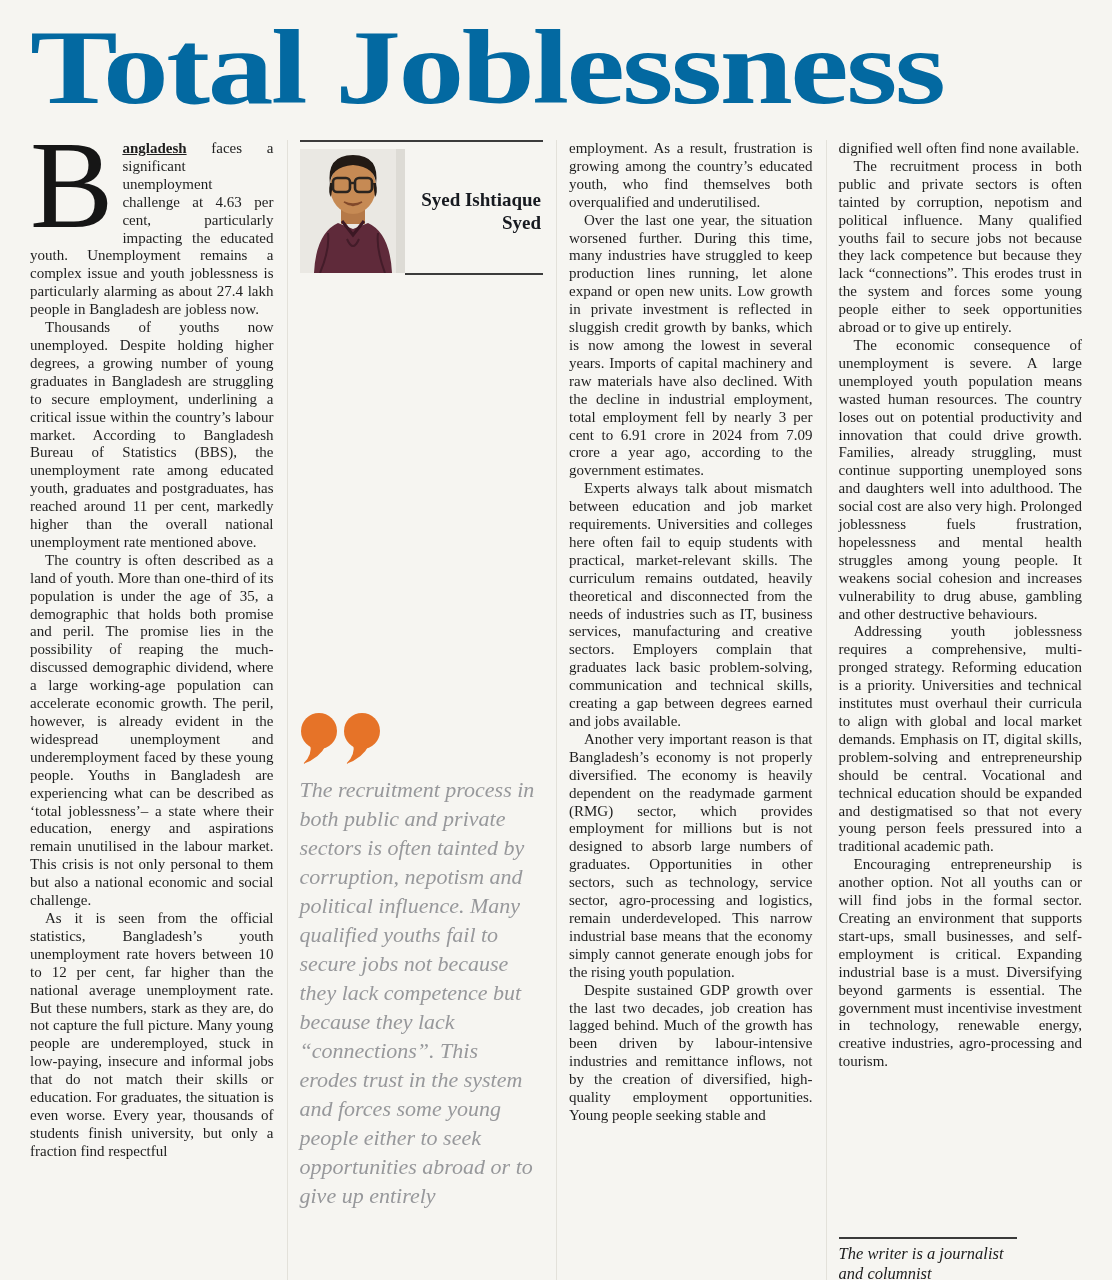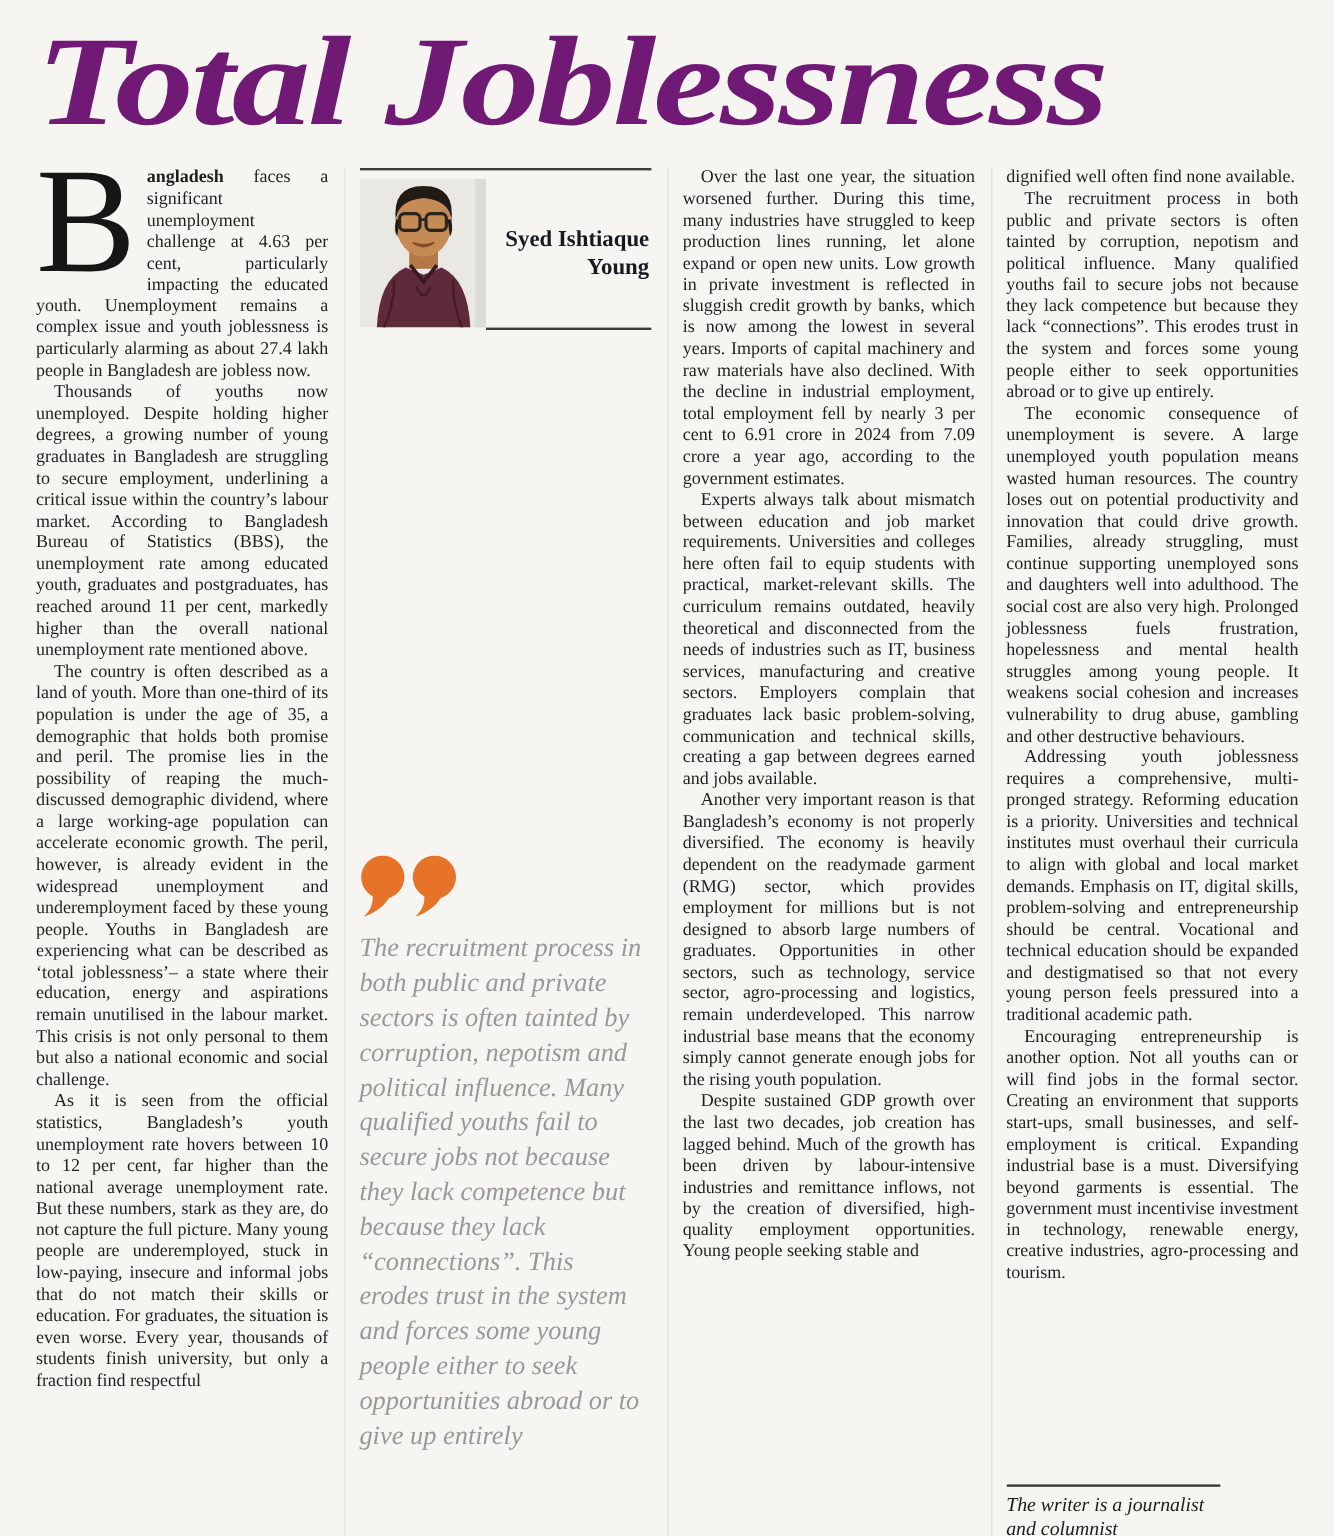--- a/index.html
+++ b/index.html
@@ -8,23 +8,22 @@
     background:#f6f5f1;
     font-family:"Liberation Serif", serif;
     color:#1d1d1d;
   }
   .page{width:1112px;height:1280px;box-sizing:border-box;padding:14px 30px 0 30px;position:relative;}
 
   
   .headline{
     margin:0 0 16px 0;padding:0;height:110px;
     font-family:"Liberation Serif", serif;
-    font-weight:700;font-size:106px;line-height:108px;color:#701a75;
+    font-weight:700;font-size:106px;line-height:108px;color:#0369a1;
     white-space:nowrap;
-    font-style:italic;
   }
   .headline .stretch{display:inline-block;transform:scaleX(1.24);transform-origin:left center;letter-spacing:-2px;}
 
   
   .columns{
     display:grid;grid-template-columns:repeat(4,1fr);column-gap:26px;
     height:1146px;overflow:hidden;
   }
   .col{overflow:hidden;position:relative;}
   .col + .col{border-left:1px solid #e3e1da;padding-left:12px;margin-left:-13px;}
@@ -34,21 +33,21 @@
     margin:0;text-align:justify;
     font-size:15px;line-height:17.9px;color:#1e1e1e;
     hyphens:auto;-webkit-hyphens:auto;
   }
   .para.indent{text-indent:15px;}
   .dropcap{
     float:left;
     font-size:125px;line-height:90px;
     padding:0 9px 0 0;color:#161616;
   }
-  .lead-bold{font-weight:700;}
+  .lead-bold{font-weight:700;text-decoration:underline;}
 
   
   .byline-block{
     border-top:2px solid #3c3c3c;
     padding-top:7px;
     display:flex;gap:0;
   }
   .photo{flex:0 0 105px;height:124px;}
   .photo svg{display:block;}
   .byline-right{
@@ -113,41 +112,42 @@
             <line x1="50" y1="34" x2="55" y2="34" stroke="#2a241f" stroke-width="2.4"></line>
             <path d="M44 53 Q53 60 62 53 Q53 57 44 53 Z" fill="#f3ede2" stroke="#82492a" stroke-width="1.4"></path>
             <path d="M14 124 Q16 84 38 74 L53 80 L68 74 Q90 84 92 124 Z" fill="#5f2a3a"></path>
             <path d="M20 124 Q30 100 28 84 M85 124 Q76 100 78 84 M47 90 Q53 104 59 90" fill="none" stroke="#431c29" stroke-width="2"></path>
             <path d="M42 72 L53 86 L64 72" fill="none" stroke="#3c1824" stroke-width="3"></path>
           </svg>
         </div>
         <div class="byline-right">
           <div class="byline-name">
             <span>Syed Ishtiaque</span>
-            <span>Young</span>
+            <span>Syed</span>
           </div>
         </div>
       </div>
 
       <div class="pullquote">
         <div class="quote-icon">
           <svg width="96" height="52" viewBox="0 0 96 52" xmlns="http://www.w3.org/2000/svg">
             <g fill="#e67328">
               <circle cx="19" cy="18" r="18"></circle>
               <path d="M10 30 Q13 42 3 51 Q20 45 26 32 Z"></path>
               <circle cx="62" cy="18" r="18"></circle>
               <path d="M53 30 Q56 42 46 51 Q63 45 69 32 Z"></path>
             </g>
           </svg>
         </div>
         <div class="quote-text">The recruitment process in both public and private sectors is often tainted by corruption, nepotism and political influence. Many qualified youths fail to secure jobs not because they lack competence but because they lack “connections”. This erodes trust in the system and forces some young people either to seek opportunities abroad or to give up entirely</div>
       </div>
     </div>
 
     <div class="col">
+      <p class="para">employment. As a result, frustration is growing among the country’s educated youth, who find themselves both overqualified and underutilised.</p>
       <p class="para indent">Over the last one year, the situation worsened further. During this time, many industries have struggled to keep production lines running, let alone expand or open new units. Low growth in private investment is reflected in sluggish credit growth by banks, which is now among the lowest in several years. Imports of capital machinery and raw materials have also declined. With the decline in industrial employment, total employment fell by nearly 3 per cent to 6.91 crore in 2024 from 7.09 crore a year ago, according to the government estimates.</p>
       <p class="para indent">Experts always talk about mismatch between education and job market requirements. Universities and colleges here often fail to equip students with practical, market-relevant skills. The curriculum remains outdated, heavily theoretical and disconnected from the needs of industries such as IT, business services, manufacturing and creative sectors. Employers complain that graduates lack basic problem-solving, communication and technical skills, creating a gap between degrees earned and jobs available.</p>
       <p class="para indent">Another very important reason is that Bangladesh’s economy is not properly diversified. The economy is heavily dependent on the readymade garment (RMG) sector, which provides employment for millions but is not designed to absorb large numbers of graduates. Opportunities in other sectors, such as technology, service sector, agro-processing and logistics, remain underdeveloped. This narrow industrial base means that the economy simply cannot generate enough jobs for the rising youth population.</p>
       <p class="para indent">Despite sustained GDP growth over the last two decades, job creation has lagged behind. Much of the growth has been driven by labour-intensive industries and remittance inflows, not by the creation of diversified, high-quality employment opportunities. Young people seeking stable and</p>
     </div>
 
     <div class="col">
       <p class="para">dignified well often find none available.</p>
       <p class="para indent">The recruitment process in both public and private sectors is often tainted by corruption, nepotism and political influence. Many qualified youths fail to secure jobs not because they lack competence but because they lack “connections”. This erodes trust in the system and forces some young people either to seek opportunities abroad or to give up entirely.</p>
       <p class="para indent">The economic consequence of unemployment is severe. A large unemployed youth population means wasted human resources. The country loses out on potential productivity and innovation that could drive growth. Families, already struggling, must continue supporting unemployed sons and daughters well into adulthood. The social cost are also very high. Prolonged joblessness fuels frustration, hopelessness and mental health struggles among young people. It weakens social cohesion and increases vulnerability to drug abuse, gambling and other destructive behaviours.</p>

